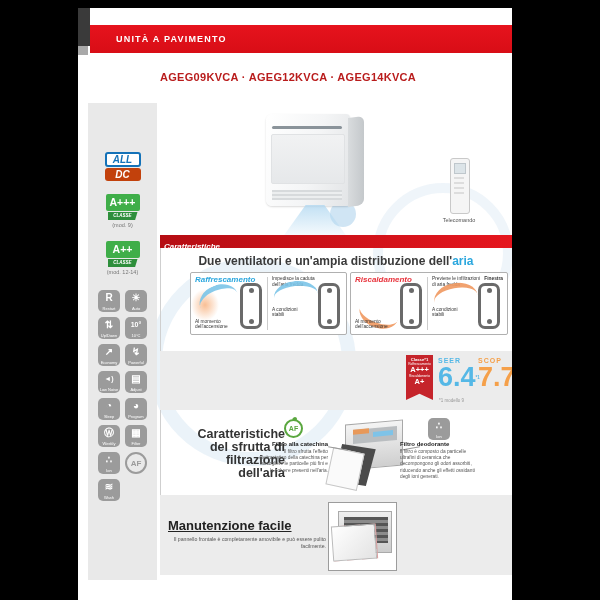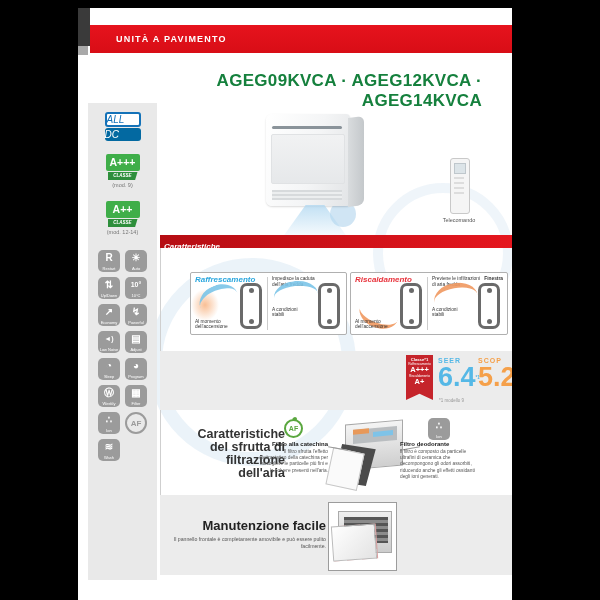--- a/index.html
+++ b/index.html
@@ -7,37 +7,37 @@
        font-family:"Liberation Sans", sans-serif;}
   .page{position:absolute;left:78px;top:8px;width:434px;height:600px;background:#fff;overflow:hidden;}
 
   .spine-top{position:absolute;left:0;top:0;width:12px;height:38px;background:#3a3a3a;}
   .spine-sub{position:absolute;left:0;top:38px;width:10px;height:9px;background:#a9a9a9;}
 
   .header-bar{position:absolute;left:12px;top:17px;right:0;height:28px;
     background:linear-gradient(180deg,#e6131d,#d80d16);display:flex;align-items:center;}
   .header-bar span{color:#fff;font-weight:bold;font-size:9px;letter-spacing:1.2px;padding-left:26px;}
 
-  .models{position:absolute;left:82px;right:30px;top:63px;text-align:right;
-    font-size:17px;font-weight:bold;color:#15803d;letter-spacing:.3px;}
+  .models{position:absolute;left:82px;right:30px;top:63px;text-align:left;
+    font-size:11px;font-weight:bold;color:#b91c1c;letter-spacing:.3px;}
 
   
   .ring{position:absolute;border-radius:50%;}
   .ring1{left:70px;top:250px;width:180px;height:180px;border:14px solid rgba(190,216,236,.30);}
   .ring2{left:295px;top:175px;width:120px;height:120px;border:10px solid rgba(190,216,236,.25);}
   .drop{position:absolute;left:252px;top:193px;width:26px;height:26px;background:rgba(150,198,230,.45);
     border-radius:0 50% 50% 50%;transform:rotate(45deg);}
 
   
   .sidebar{position:absolute;left:10px;top:95px;width:69px;height:477px;background:#e9e9e9;
     display:flex;flex-direction:column;align-items:center;padding-top:9px;box-sizing:border-box;}
-  .alldc{width:36px;text-align:left;font-style:italic;font-weight:normal;}
+  .alldc{width:36px;text-align:center;font-style:italic;font-weight:bold;margin-top:40px;}
   .alldc .all{display:block;border:2px solid #1472b8;border-radius:3px;background:#fff;color:#1472b8;
     font-size:10px;line-height:11px;}
-  .alldc .dc{display:block;background:#0369a1;border-radius:3px;color:#fff;font-size:10px;line-height:13px;margin-top:1px;}
+  .alldc .dc{display:block;background:#c2410c;border-radius:3px;color:#fff;font-size:10px;line-height:13px;margin-top:1px;}
   .eclass{margin-top:13px;text-align:center;}
   .eclass .grade{width:34px;height:17px;background:#3fae49;color:#fff;font-weight:bold;font-size:10.5px;
     line-height:17px;border-radius:2px;margin:0 auto;}
   .eclass .classe{width:30px;height:8px;background:#2e8f3c;color:#fff;font-style:italic;font-weight:bold;
     font-size:4.5px;line-height:8px;margin:1px auto 0;clip-path:polygon(0 0,100% 0,92% 100%,0 100%);}
   .eclass .note{font-size:5.5px;color:#777;margin-top:2px;}
   .icon-grid{margin-top:15px;display:grid;grid-template-columns:22px 22px;gap:5px;justify-content:center;}
   .ficon{width:22px;height:22px;background:#9b9b9b;border-radius:5px;position:relative;overflow:hidden;}
   .ficon .glyph{position:absolute;top:1px;left:0;width:100%;text-align:center;color:#fff;font-size:10px;
     font-weight:bold;line-height:13px;}
@@ -149,21 +149,21 @@
   .funit .dkpanel{position:absolute;left:4px;bottom:6px;width:34px;height:38px;background:#4b4b4b;
     transform:rotate(9deg) skewX(-6deg);}
   .funit .whpanel{position:absolute;left:-4px;bottom:2px;width:30px;height:36px;background:#fafafa;
     border:1px solid #c7c7c7;transform:rotate(12deg);}
   .callout{position:absolute;height:1px;background:#999;}
   .co1{left:250px;top:440px;width:20px;transform:rotate(10deg);}
   .co2{left:322px;top:440px;width:20px;transform:rotate(-10deg);}
 
   
   .maint{top:487px;height:80px;}
-  .mtitle{position:absolute;left:8px;top:23px;width:158px;text-align:right;font-size:13px;font-weight:bold;color:#222;}
+  .mtitle{position:absolute;left:8px;top:23px;width:158px;font-size:13px;font-weight:bold;color:#222;text-decoration:underline;}
   .mbody{position:absolute;left:8px;top:41px;width:158px;text-align:right;font-size:5.2px;color:#555;line-height:1.35;}
   .mimg{position:absolute;left:168px;top:7px;width:67px;height:67px;background:#fff;border:1px solid #9c9c9c;}
   .mimg .mback{position:absolute;right:4px;top:8px;width:52px;height:40px;border:1px solid #aaa;
     background:linear-gradient(180deg,#eee,#ccc);}
   .mimg .mslots{position:absolute;right:8px;top:14px;width:44px;height:26px;
     background:repeating-linear-gradient(180deg,#555 0 3px,#8b8b8b 3px 6px);}
   .mimg .mfront{position:absolute;left:3px;top:22px;width:42px;height:33px;border:1px solid #bbb;
     background:linear-gradient(135deg,#fff,#e3e3e3);transform:rotate(-4deg);box-shadow:1px 0 0 #d9a0a0;}
 </style>
 </head>
@@ -275,20 +275,23 @@
     <div class="screen"></div>
     <div class="keys"></div>
   </div>
   <div class="remote-label">Telecomando</div>
 
   <div class="sec-label">
     <span>Caratteristiche</span>
   </div>
   <div class="rule-v"></div>
 
+  <div class="h1">
+    <span>Due ventilatori e un'ampia distribuzione dell'</span><span class="accent">aria</span>
+  </div>
 
   <div class="panel cooling">
     <div class="ptitle">Raffrescamento</div>
     <div class="cell c1">
       <div class="glow-warm"></div>
       <div class="swoosh sw-cool sw1"></div>
       <div class="mini-unit"></div>
       <div class="cap capBL">Al momento dell'accensione</div>
     </div>
     <div class="cell-div"></div>
@@ -325,21 +328,21 @@
       <div class="r3">A+++</div>
       <div class="r2">Riscaldamento</div>
       <div class="r3">A+</div>
     </div>
     <div class="metric seer">
       <div class="mlabel">SEER</div>
       <div class="mval"><span>6.4</span><sup>*1</sup></div>
     </div>
     <div class="metric scop">
       <div class="mlabel">SCOP</div>
-      <div class="mval"><span>5.2</span></div>
+      <div class="mval"><span>7.7</span></div>
     </div>
     <div class="efoot">*1 modello 9</div>
   </div>
 
   <div class="ftitle">
     <div>Caratteristiche</div>
     <div>del sfrutta di</div>
     <div>filtrazione</div>
     <div>dell'aria</div>
   </div>

